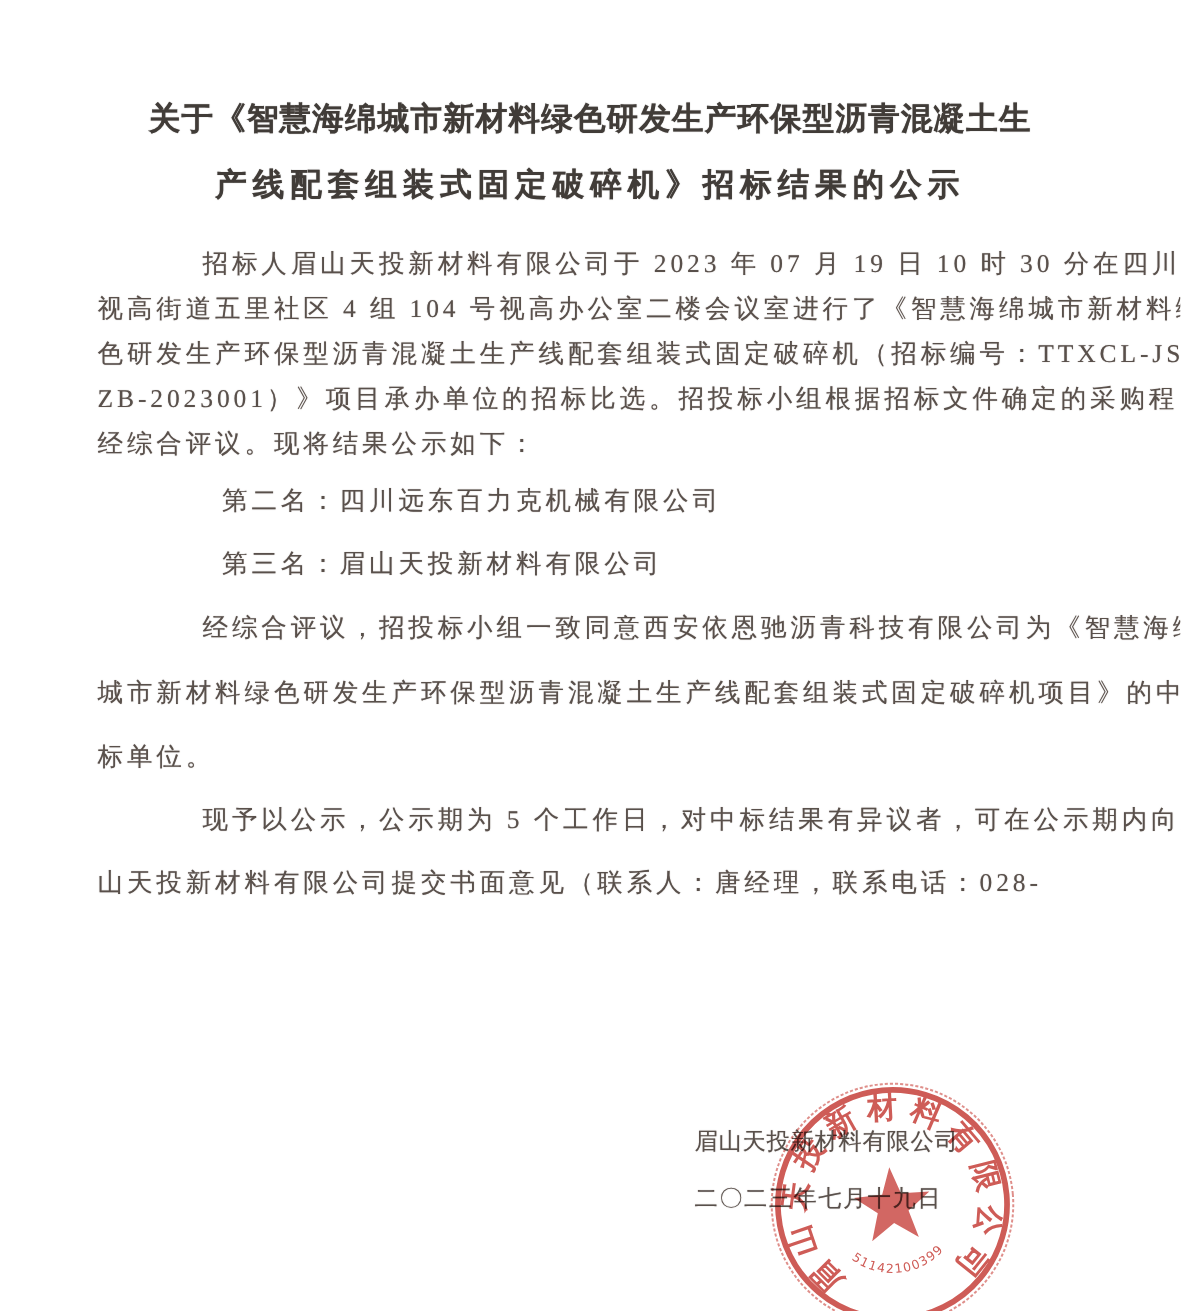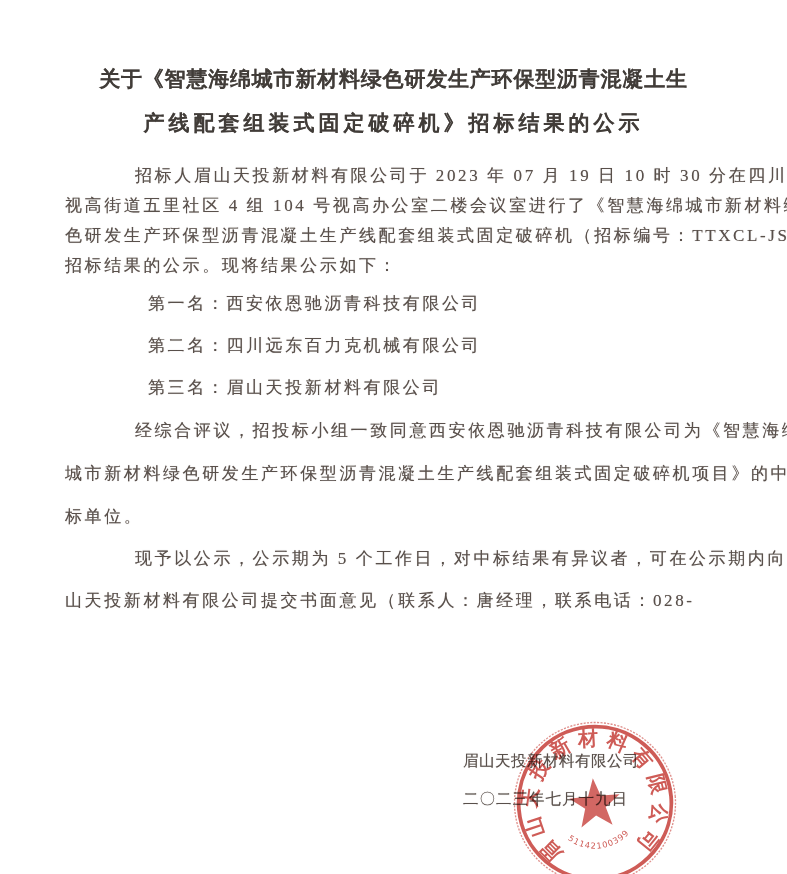--- a/index.html
+++ b/index.html
@@ -89,25 +89,25 @@
 
   <div class="title-line title-line-1">关于《智慧海绵城市新材料绿色研发生产环保型沥青混凝土生</div>
   <div class="title-line title-line-2">产线配套组装式固定破碎机》招标结果的公示</div>
 
   <div class="doc-body">
 
     <div class="para-intro">
       <span class="line indent">招标人眉山天投新材料有限公司于 2023 年 07 月 19 日 10 时 30 分在四川省仁寿县</span>
       <span class="line">视高街道五里社区 4 组 104 号视高办公室二楼会议室进行了《智慧海绵城市新材料绿</span>
       <span class="line">色研发生产环保型沥青混凝土生产线配套组装式固定破碎机（招标编号：TTXCL-JS-</span>
-      <span class="line">招标结果的公示。现将结果公示如下：</span>
+      <span class="line">ZB-2023001）》项目承办单位的招标比选。招投标小组根据招标文件确定的采购程</span>
+      <span class="line">经综合评议。现将结果公示如下：</span>
     </div>
 
     <div class="ranking">
-      <span class="line">第一名：西安依恩驰沥青科技有限公司</span>
       <span class="line">第二名：四川远东百力克机械有限公司</span>
       <span class="line">第三名：眉山天投新材料有限公司</span>
     </div>
 
     <div class="para-award">
       <span class="line indent">经综合评议，招投标小组一致同意西安依恩驰沥青科技有限公司为《智慧海绵</span>
       <span class="line">城市新材料绿色研发生产环保型沥青混凝土生产线配套组装式固定破碎机项目》的中</span>
       <span class="line">标单位。</span>
     </div>
 

